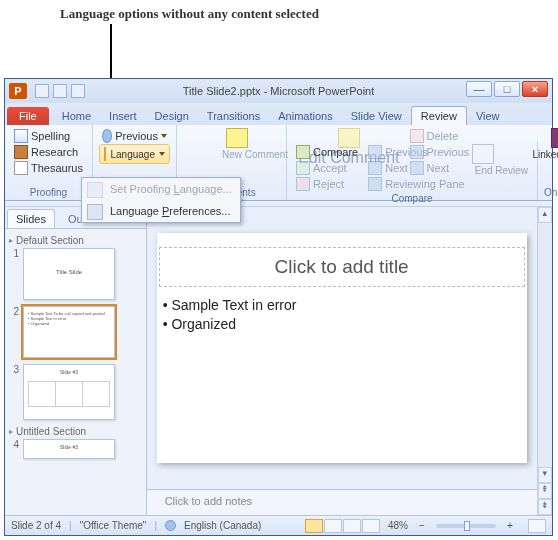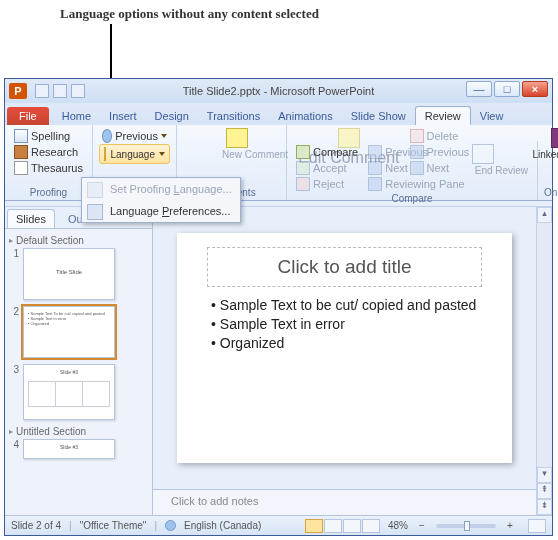--- a/index.html
+++ b/index.html
@@ -239,23 +239,23 @@
   
   .editor {
     flex:1; display:flex; flex-direction:column;
     background:#e7effa;
   }
   .canvas-wrap {
     flex:1; display:flex; align-items:center; justify-content:center;
     padding:10px;
   }
   .slide {
-    width: 335px; height: 230px; background:#fff;
+    width: 370px; height: 230px; background:#fff;
     box-shadow: 2px 2px 6px rgba(0,0,0,.3);
-    padding: 14px 30px;
+    padding: 14px 2px;
     position:relative;
   }
   .title-ph {
     border:1px dashed #bbb; text-align:center;
     padding:8px 4px; font-size:19px; color:#555;
     margin-bottom:10px;
   }
   .body-ph { font-size:14px; color:#222; }
   .body-ph ul { list-style:none; padding-left:4px; }
   .body-ph li::before { content:"• "; }
@@ -318,21 +318,21 @@
     </div>
   </div>
 
   <div class="ribbon-tabs">
     <div class="file-tab">File</div>
     <div class="rtab">Home</div>
     <div class="rtab">Insert</div>
     <div class="rtab">Design</div>
     <div class="rtab">Transitions</div>
     <div class="rtab">Animations</div>
-    <div class="rtab">Slide Show</div>
+    <div class="rtab">Slide View</div>
     <div class="rtab active">Review</div>
     <div class="rtab">View</div>
     <div class="help-btn">?</div>
   </div>
 
   <div class="ribbon">
 
     <div class="rgroup">
       <div>
         <div class="rbtn small">
@@ -505,21 +505,20 @@
         </div>
       </div>
     </div>
 
     <div class="editor">
       <div class="canvas-wrap">
         <div class="slide">
           <div class="title-ph">Click to add title</div>
           <div class="body-ph">
             <ul>
-              <li>Sample Text to be cut/ copied and pasted</li>
               <li>Sample Text in error</li>
               <li>Organized</li>
             </ul>
           </div>
         </div>
       </div>
       <div class="notes">Click to add notes</div>
     </div>
 
     <div class="vscroll">

